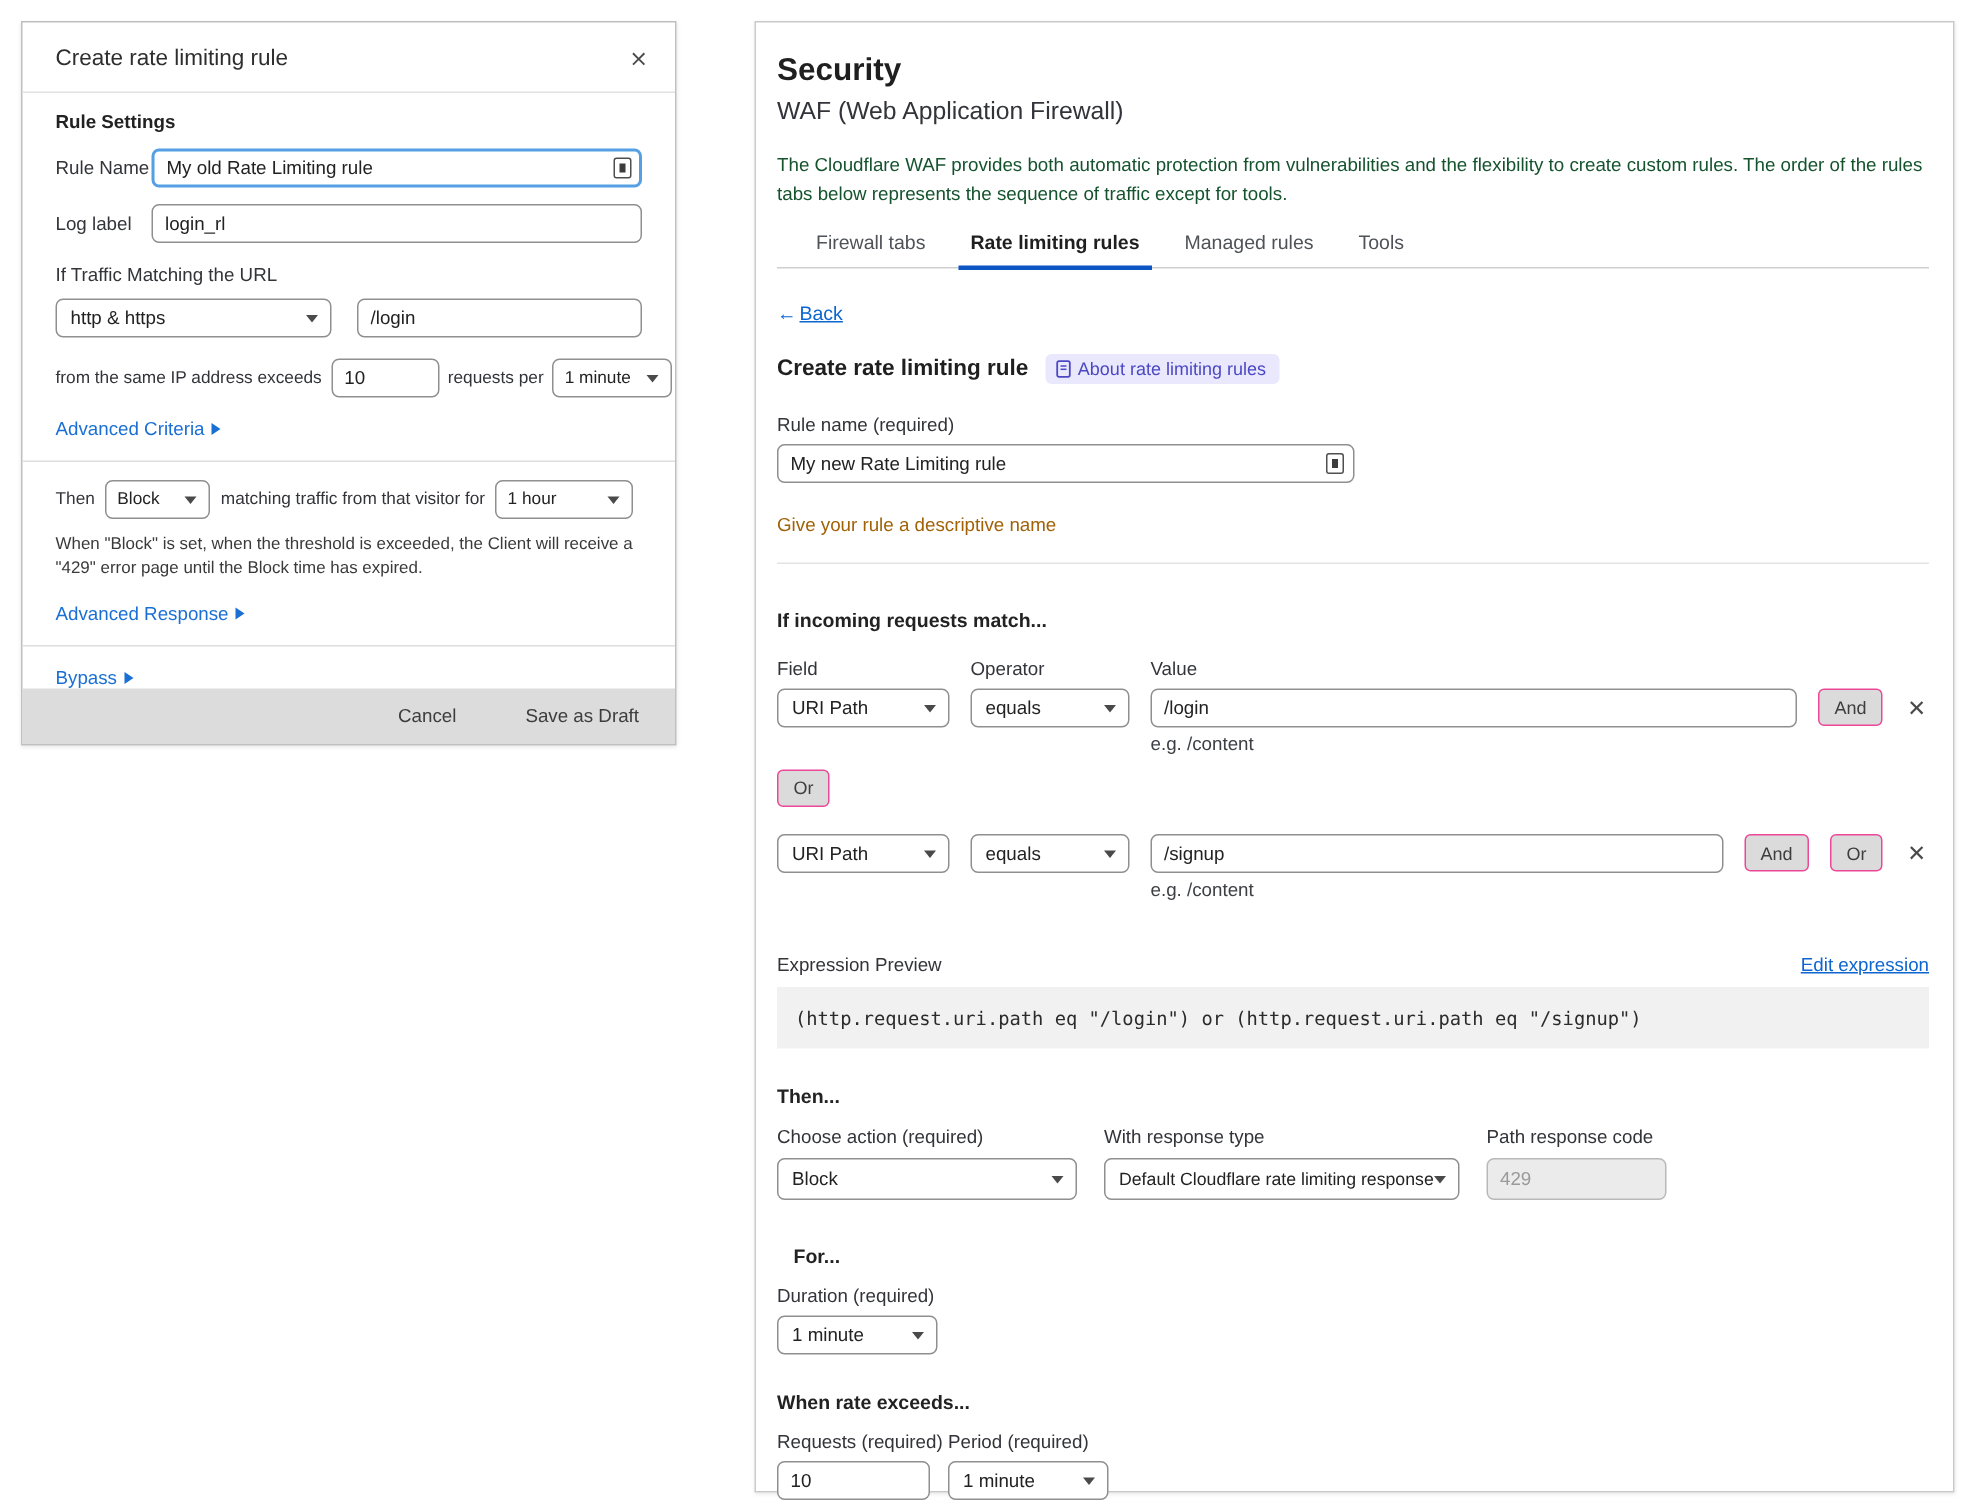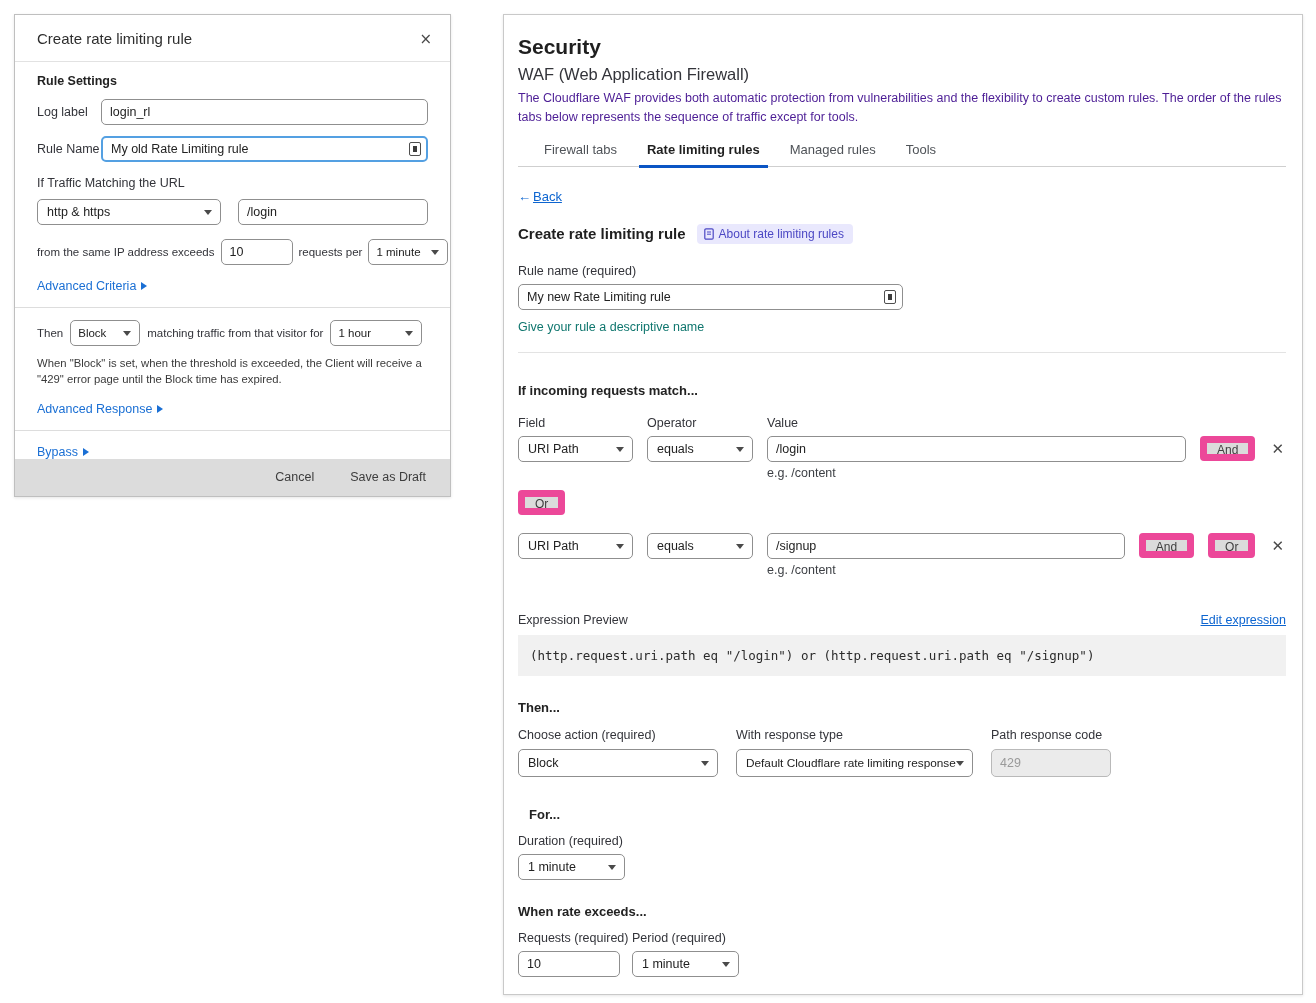--- a/index.html
+++ b/index.html
@@ -10,21 +10,21 @@
 
   
   .sel { position:relative; border:1px solid #8f8f8f; border-radius:5px; height:26px;
     display:flex; align-items:center; padding:0 20px 0 9px; font-size:12.5px; color:#222;
     background:#fff; white-space:nowrap; overflow:hidden; cursor:pointer; }
   .caret { position:absolute; right:8px; top:50%; margin-top:-2px; width:0; height:0;
     border-left:4px solid transparent; border-right:4px solid transparent;
     border-top:5px solid #4a4a4a; }
   .inp { border:1px solid #8f8f8f; border-radius:5px; height:26px; padding:0 8px;
     font-size:12.5px; color:#222; background:#fff; width:100%; font-family:inherit; }
-  .btn-gray { background:#dbdbdb; border:7px solid #ec4899; border-radius:4px; height:25px;
+  .btn-gray { background:#dbdbdb; border:1px solid #ec4899; border-radius:4px; height:25px;
     padding:0 10px; font-size:12px; color:#3e3e3e; font-family:inherit; cursor:pointer; }
   .x-btn { font-size:15px; color:#4a4a4a; background:none; border:none; padding:0 2px;
     cursor:pointer; font-family:"DejaVu Sans", sans-serif; }
   .autofill { width:12px; height:14px; border:1px solid #4f4f4f; border-radius:2px;
     display:inline-flex; align-items:center; justify-content:center; flex:none; }
   .autofill i { display:block; width:4px; height:6px; background:#3c3c3c; }
   .lbl { font-size:12.5px; color:#33343a; }
   .sec-h { font-size:13px; font-weight:bold; color:#222; }
   .tri-right { display:inline-block; width:0; height:0; border-top:4px solid transparent;
     border-bottom:4px solid transparent; border-left:6px solid #1a6fd4; margin-left:5px; }
@@ -53,47 +53,47 @@
   .m-link { margin-top:14px; font-size:12.5px; color:#1a6fd4; cursor:pointer;
     display:flex; align-items:center; width:max-content; }
   .m-hr { height:1px; background:#dddddd; margin:14px -22px 0; }
   .m-then { display:flex; align-items:center; gap:7px; margin-top:12px; font-size:11.5px;
     color:#33343a; white-space:nowrap; }
   .m-then .sel { font-size:11.5px; padding-left:7px; }
   .m-then .sel.s1 { width:70px; flex:none; }
   .m-then .sel.s2 { width:92px; flex:none; }
   .m-note { margin-top:9px; font-size:11.3px; line-height:1.45; color:#3a3a3a; }
   .m-footer { margin-top:auto; background:#dcdcdc; height:42px; display:flex;
-    align-items:center; justify-content:flex-end; gap:36px; padding:0 24px; }
+    align-items:center; justify-content:flex-end; gap:46px; padding:0 24px; }
   .m-footer button { background:none; border:none; font-size:12.5px; color:#3d3d3d;
     font-family:inherit; cursor:pointer; }
 
   
   .panel { left:503px; top:14px; width:800px; height:981px; border-color:#c9c9c9; }
   .p-content { padding:20px 16px 20px 14px; }
   .p-title { font-size:21px; font-weight:bold; color:#1f1f1f; }
   .p-sub { font-size:16.5px; font-weight:400; color:#33343a; margin-top:6px; }
-  .p-desc { font-size:12.5px; color:#4c1d95; line-height:1.5; margin-top:5px; max-width:765px; }
+  .p-desc { font-size:12.5px; color:#14532d; line-height:1.5; margin-top:17px; max-width:765px; }
   .tabs { display:flex; gap:30px; margin-top:15px; padding-left:26px;
     border-bottom:1px solid #cfcfcf; }
   .tab { font-size:13px; color:#4f5358; padding-bottom:9px; position:relative; cursor:pointer; }
   .tab.active { color:#1f1f1f; font-weight:bold; }
   .tab.active::after { content:""; position:absolute; left:-8px; right:-8px; bottom:-2px;
     height:3px; background:#0b55c4; }
   .back { margin-top:22px; font-size:13px; color:#0d65d0; display:flex; align-items:center;
     width:max-content; cursor:pointer; }
   .back u { margin-left:2px; }
   .h-row { display:flex; align-items:center; gap:11px; margin-top:20px; }
   .h-main { font-size:15px; font-weight:bold; color:#1f1f1f; }
   .badge { background:#e9e8fd; color:#4c48c4; font-size:12px; border-radius:4px;
     padding:3px 9px 3px 7px; display:flex; align-items:center; gap:5px; cursor:pointer; }
   .rn-label { margin-top:20px; }
   .rn-wrap { position:relative; width:385px; margin-top:6px; }
   .rn-wrap .inp { }
-  .helper { font-size:12.5px; color:#0f766e; margin-top:10px; }
+  .helper { font-size:12.5px; color:#a16207; margin-top:21px; }
   .divider { height:1px; background:#e3e3e3; margin-top:18px; }
   .match-h { margin-top:30px; }
   .cols-lbl { display:flex; gap:14px; margin-top:18px; }
   .cols-lbl .c1 { width:115px; flex:none; }
   .cols-lbl .c2 { width:106px; flex:none; }
   .rule-row { display:flex; gap:14px; margin-top:6px; align-items:center; }
   .rule-row .sel.f { width:115px; flex:none; }
   .rule-row .sel.o { width:106px; flex:none; }
   .rule-row .v { flex:1; }
   .rule-row .btn-gray { flex:none; }
@@ -127,33 +127,33 @@
 
 <div class="card modal">
   <div class="m-head">
     <div class="m-title">Create rate limiting rule</div>
     <button class="x-btn">×</button>
   </div>
   <div class="m-body">
     <div class="m-sec-title">Rule Settings</div>
 
     <div class="m-row">
-      <span class="lbl">Log label</span>
-      <span class="m-wrap">
-        <input class="inp" value="login_rl" style="">
-      </span>
-    </div>
-
-    <div class="m-row">
       <span class="lbl">Rule Name</span>
       <span class="m-wrap">
         <input class="inp inp-focus" value="My old Rate Limiting rule" style="">
         <span class="autofill af-pos">
             <i></i>
           </span>
+      </span>
+    </div>
+
+    <div class="m-row">
+      <span class="lbl">Log label</span>
+      <span class="m-wrap">
+        <input class="inp" value="login_rl" style="">
       </span>
     </div>
 
     <div class="m-group-lbl">If Traffic Matching the URL</div>
     <div class="m-scheme">
       <div class="sel">
         <span>http &amp; https</span>
         <span class="caret"></span>
       </div>
       <span class="m-wrap">

